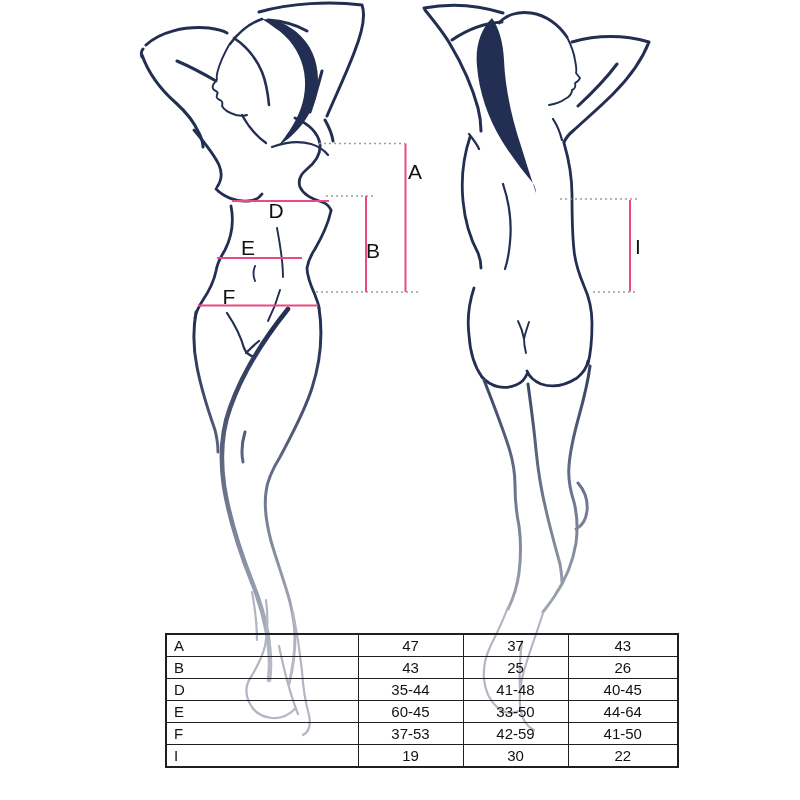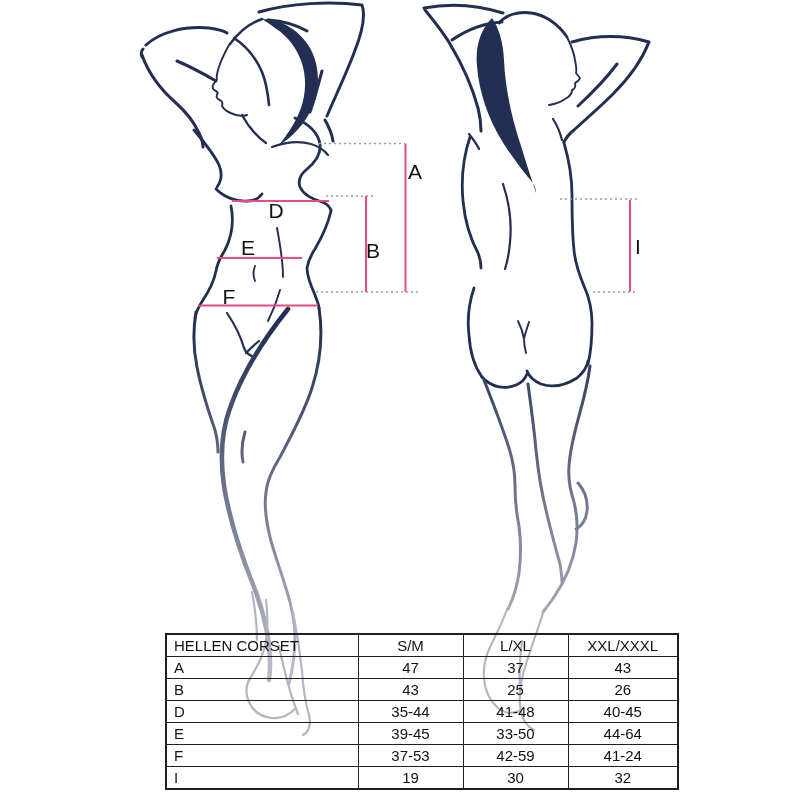--- a/index.html
+++ b/index.html
@@ -152,56 +152,50 @@
 
   <table class="size">
     <colgroup>
       <col style="width:192px">
         <col style="width:105px">
         <col style="width:105px">
         <col style="width:110px">
     </colgroup>
     <tbody>
       <tr>
-        <th class="c0">HELLEN CORSET</th>
-        <th>S/M</th>
-        <th>L/XL</th>
-        <th>XXL/XXXL</th>
-      </tr>
-      <tr>
         <td class="c0">A</td>
         <td>47</td>
         <td>37</td>
         <td>43</td>
       </tr>
       <tr>
         <td class="c0">B</td>
         <td>43</td>
         <td>25</td>
         <td>26</td>
       </tr>
       <tr>
         <td class="c0">D</td>
         <td>35-44</td>
         <td>41-48</td>
         <td>40-45</td>
       </tr>
       <tr>
         <td class="c0">E</td>
-        <td>39-45</td>
+        <td>60-45</td>
         <td>33-50</td>
         <td>44-64</td>
       </tr>
       <tr>
         <td class="c0">F</td>
         <td>37-53</td>
         <td>42-59</td>
-        <td>41-24</td>
+        <td>41-50</td>
       </tr>
       <tr>
         <td class="c0">I</td>
         <td>19</td>
         <td>30</td>
-        <td>32</td>
+        <td>22</td>
       </tr>
     </tbody>
   </table>
 </div>
 
 </body></html>

